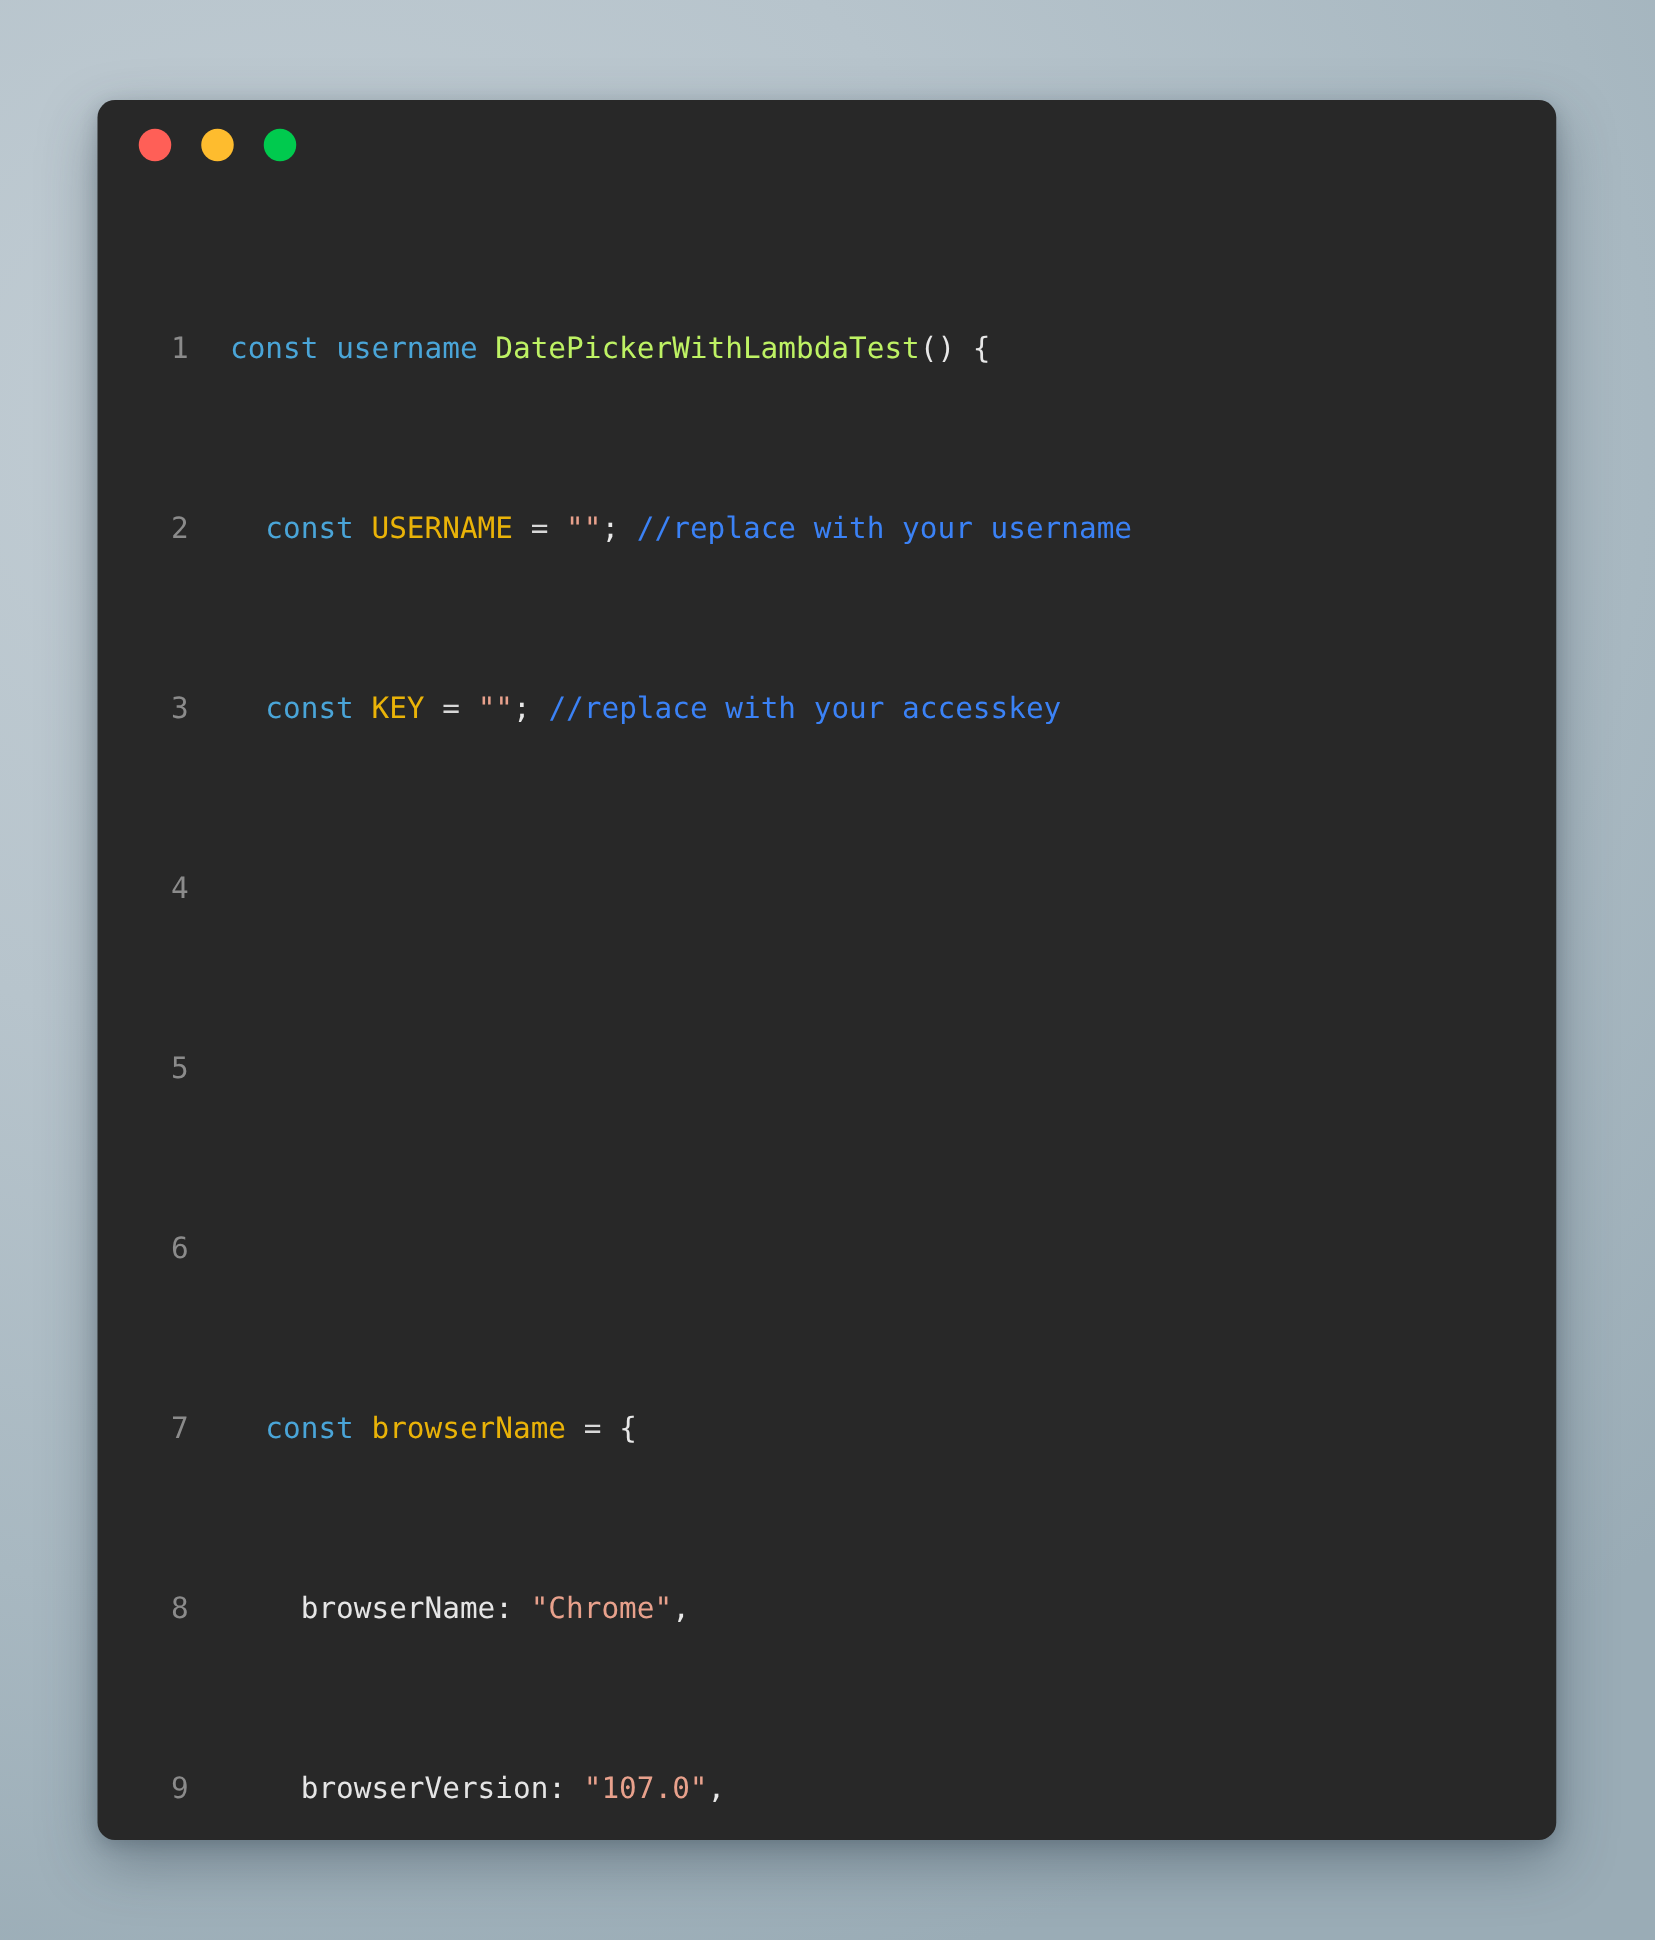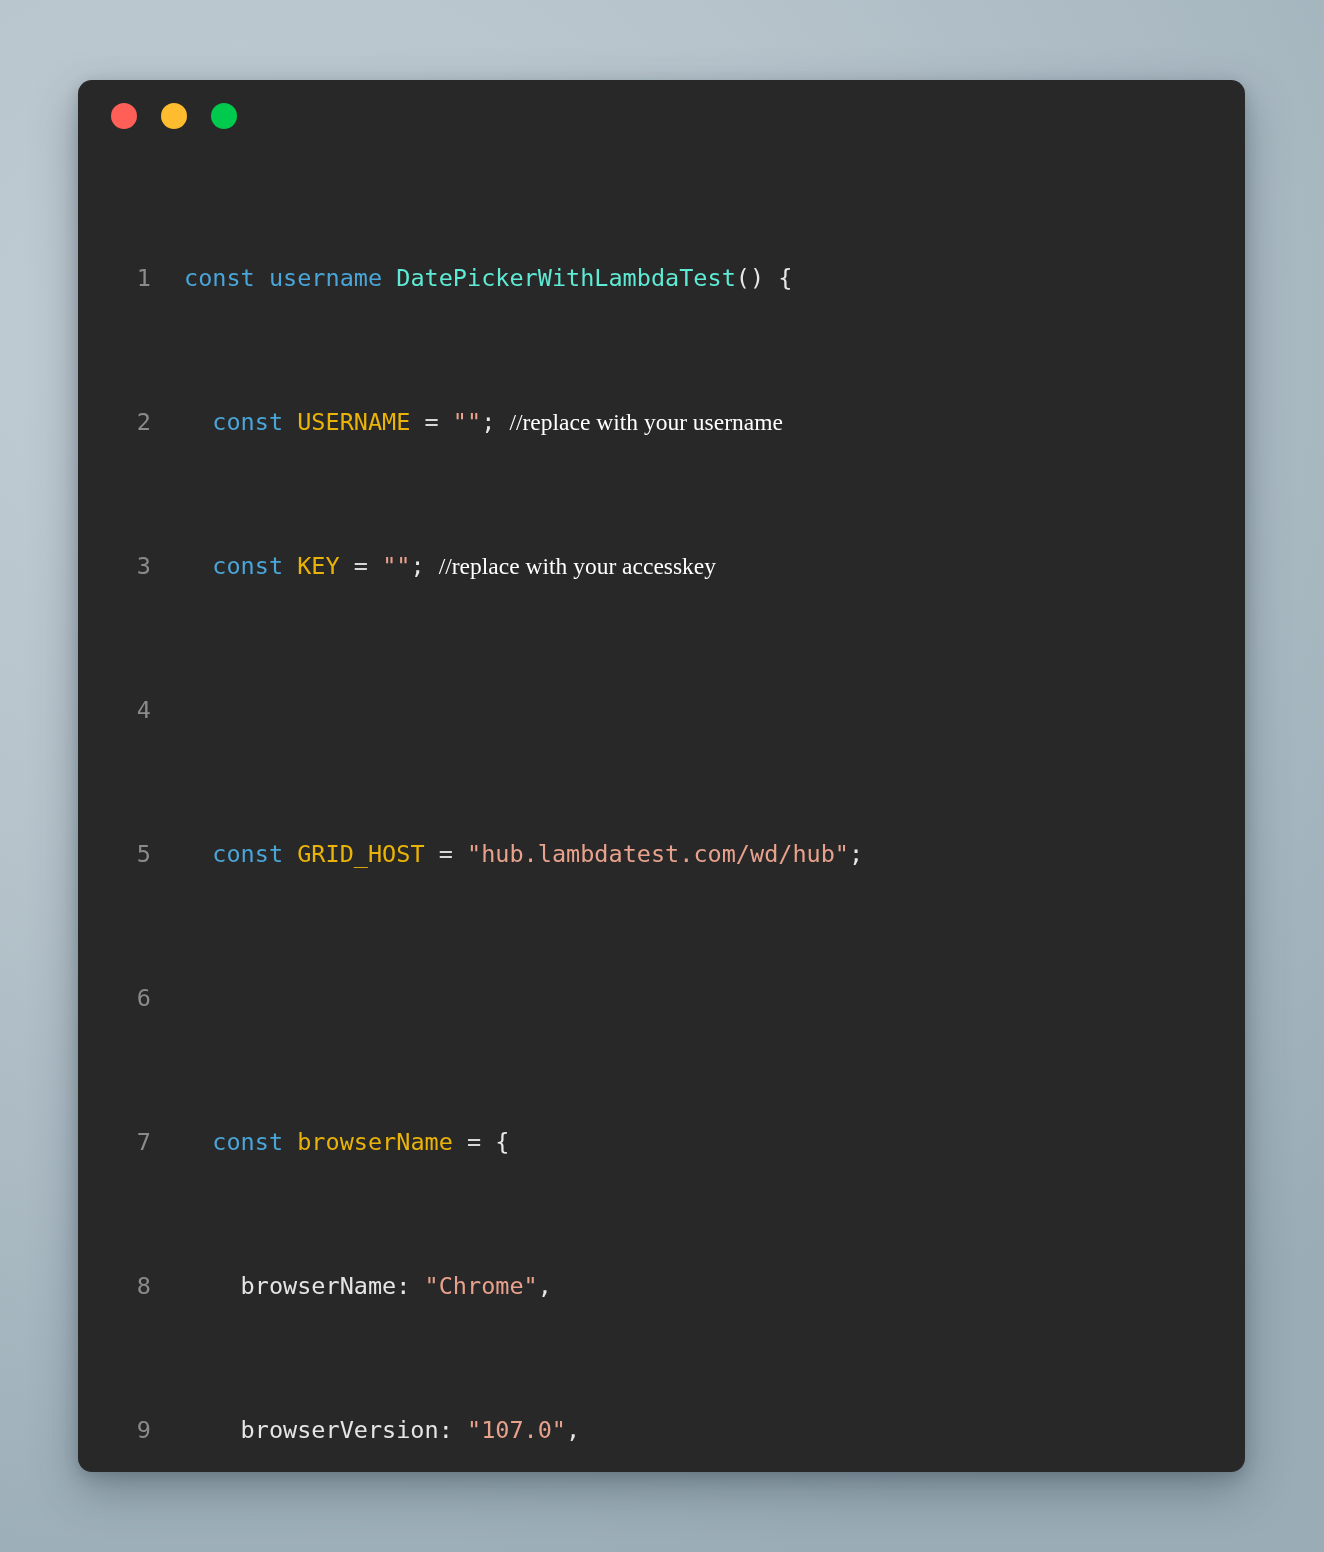--- a/index.html
+++ b/index.html
@@ -72,25 +72,25 @@
     font-size: 23.5px;
     user-select: none;
   }
   .lcode {
     padding-left: 33px;
     color: #e8e8e8;
   }
 
   
   .kw       { color: #4aa5d8; }  
-  .fn       { color: #5eead4; }  
+  .fn       { color: #bef264; }  
   .var      { color: #eab308; }  
   .prop     { color: #e5e5e5; }  
   .str      { color: #e8a18c; }  
-  .com      { color: #ffffff; font-family: Liberation Serif, serif; }  
+  .com      { color: #3b82f6; }  
   .punc     { color: #e8e8e8; }  
   .op       { color: #d8d8d8; }
 </style>
 </head>
 <body>
 
 <div class="desktop">
   <div class="window">
 
     <div class="titlebar">
@@ -102,21 +102,21 @@
     <div class="code-area">
 
       <div class="code-line"><span class="ln">1</span><span class="lcode"><span class="kw">const</span> <span class="kw">username</span> <span class="fn">DatePickerWithLambdaTest</span><span class="punc">() {</span></span></div>
 
       <div class="code-line"><span class="ln">2</span><span class="lcode">  <span class="kw">const</span> <span class="var">USERNAME</span> <span class="op">=</span> <span class="str">""</span><span class="punc">;</span> <span class="com">//replace with your username</span></span></div>
 
       <div class="code-line"><span class="ln">3</span><span class="lcode">  <span class="kw">const</span> <span class="var">KEY</span> <span class="op">=</span> <span class="str">""</span><span class="punc">;</span> <span class="com">//replace with your accesskey</span></span></div>
 
       <div class="code-line"><span class="ln">4</span><span class="lcode"> </span></div>
 
-      <div class="code-line"><span class="ln">5</span><span class="lcode">  <span class="kw">const</span> <span class="var">GRID_HOST</span> <span class="op">=</span> <span class="str">"hub.lambdatest.com/wd/hub"</span><span class="punc">;</span></span></div>
+      <div class="code-line"><span class="ln">5</span></div>
 
       <div class="code-line"><span class="ln">6</span><span class="lcode"> </span></div>
 
       <div class="code-line"><span class="ln">7</span><span class="lcode">  <span class="kw">const</span> <span class="var">browserName</span> <span class="op">=</span> <span class="punc">{</span></span></div>
 
       <div class="code-line"><span class="ln">8</span><span class="lcode">    <span class="prop">browserName</span><span class="punc">:</span> <span class="str">"Chrome"</span><span class="punc">,</span></span></div>
 
       <div class="code-line"><span class="ln">9</span><span class="lcode">    <span class="prop">browserVersion</span><span class="punc">:</span> <span class="str">"107.0"</span><span class="punc">,</span></span></div>
 
       

